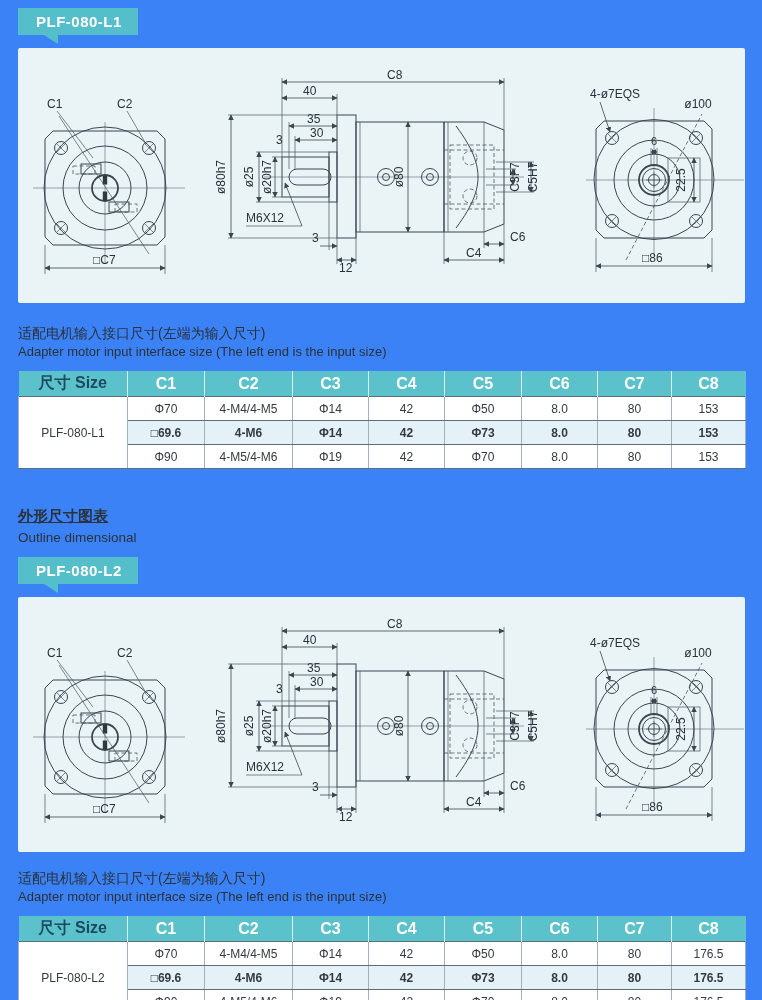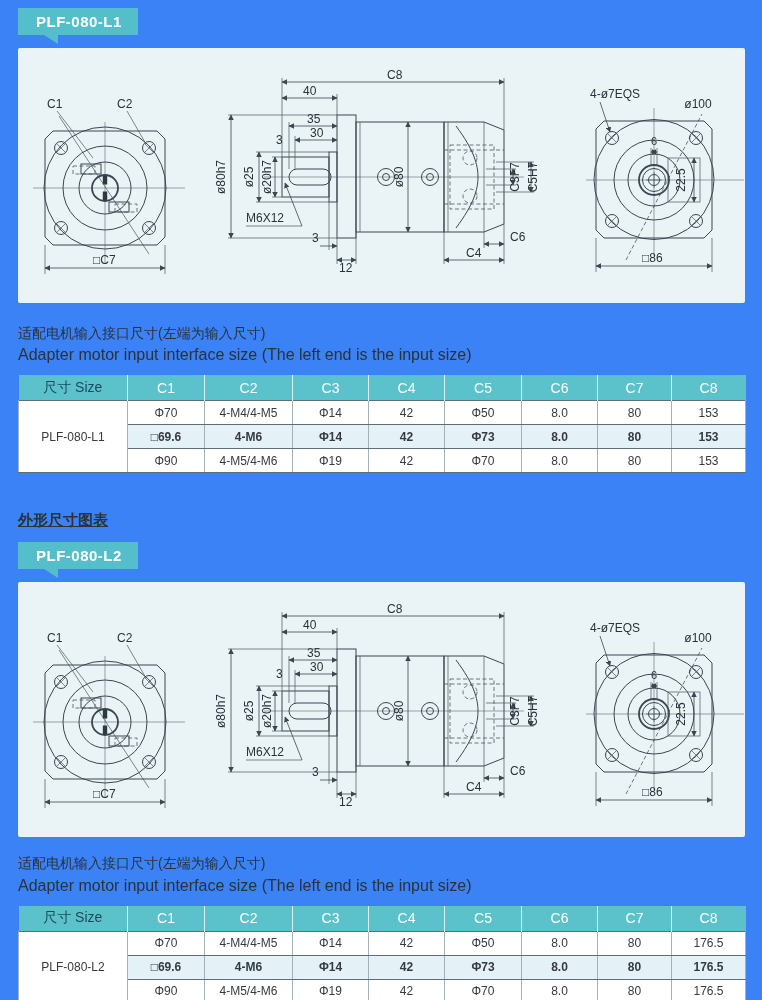--- a/index.html
+++ b/index.html
@@ -23,26 +23,26 @@
   .cl{stroke:#5a6a74;fill:none;stroke-width:.6;}
   .dsh{stroke:#49565f;fill:none;stroke-width:.8;stroke-dasharray:4 2.5;}
   .dim{stroke:#3a4750;fill:none;stroke-width:.8;}
   .thin{stroke:#49565f;fill:none;stroke-width:.7;}
   .dk{fill:#2e3a42;stroke:none;}
   text.t{font-family:"Liberation Sans",sans-serif;font-size:12px;fill:#27323a;}
   text.ts{font-family:"Liberation Sans",sans-serif;font-size:11px;fill:#27323a;}
   
   .caption{margin:20px 0 0 18px;line-height:1.45;}
   .caption .cn{font-size:14px;}
-  .caption .en{font-size:16px;}
+  .caption .en{font-size:13px;}
   
   table.dims{border-collapse:collapse;table-layout:fixed;width:727px;margin:9px 0 0 18px;
              font-size:12px;color:#343a40;}
-  table.dims th{background:#5BC2CC;color:#fff;font-weight:normal;height:23px;
-             border-right:1px solid rgba(255,255,255,.75);font-size:14px;}
+  table.dims th{background:#5BC2CC;color:#fff;font-weight:bold;height:23px;
+             border-right:1px solid rgba(255,255,255,.75);font-size:16px;}
   table.dims th:last-child{border-right:1px solid #5BC2CC;}
   table.dims th.first{color:#1c4a5e;}
   table.dims td{height:21px;text-align:center;background:#fff;
              border-left:1px solid #a3b1b8;border-right:1px solid #a3b1b8;
              border-top:1px solid #5f6d76;border-bottom:1px solid #5f6d76;}
   table.dims tr.alt td{background:#E4F1F6;font-weight:bold;}
   table.dims td.model{background:#fff;}
   
   .outline-head{margin:38px 0 0 18px;}
   .outline-head .cn{font-size:15px;font-weight:bold;text-decoration:underline;}
@@ -326,20 +326,21 @@
         <td>8.0</td>
         <td>80</td>
         <td>153</td>
       </tr>
     </tbody>
   </table>
 
   
   <div class="outline-head">
     <div class="cn">外形尺寸图表</div>
+    <div class="en">Outline dimensional</div>
   </div>
 
   
   <div class="badge" style="margin-top:12px">
     <span>PLF-080-L2</span>
   </div>
 
   <div class="panel">
 
     <svg class="v-front" width="160" height="250" viewBox="0 0 160 250">

